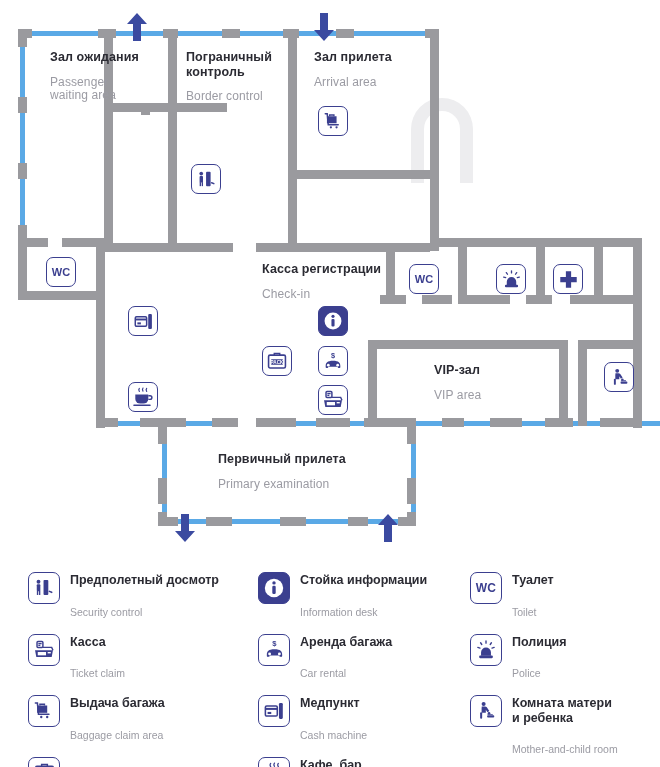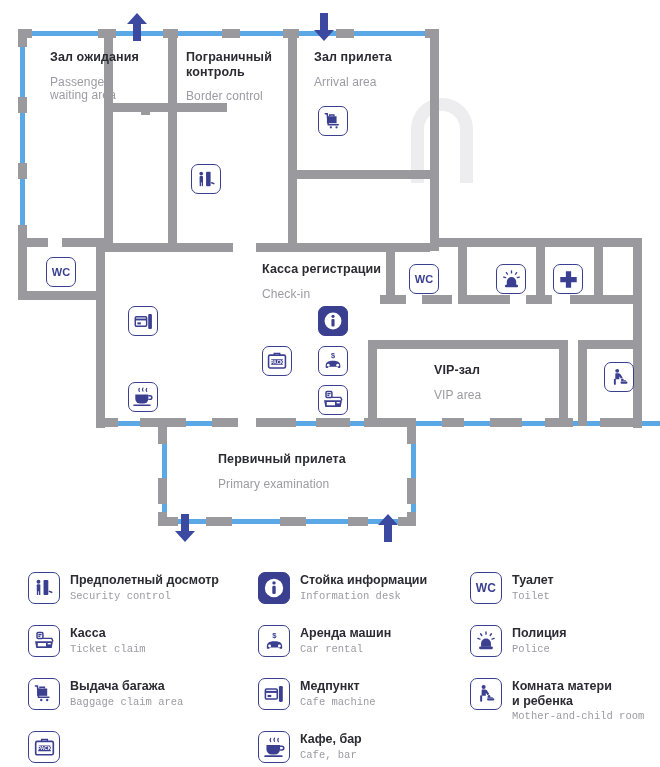--- a/index.html
+++ b/index.html
@@ -53,21 +53,21 @@
   .lg-item{display:flex;align-items:flex-start;margin-bottom:15px;min-height:38px;}
   .lg-ico{
     flex:0 0 auto;width:32px;height:32px;border-radius:7px;
     border:1.7px solid #3b3f8f;background:#fff;box-sizing:border-box;
     display:flex;align-items:center;justify-content:center;margin-right:10px;
   }
   .lg-ico.filled{background:#3b3f8f;border-color:#3b3f8f;}
   .lg-ico .wc-txt{font-size:12px;}
   .lg-txt{padding-top:1px;}
   .lg-ru{font-size:12.5px;font-weight:700;color:#2b2b33;line-height:14.5px;white-space:pre-line;}
-  .lg-en{font-size:10.5px;color:#9b9ba3;line-height:13px;margin-top:2px;font-family:Liberation Mono, monospace;}
+  .lg-en{font-size:10.5px;color:#9b9ba3;line-height:13px;margin-top:18px;}
 </style>
 </head>
 <body>
 
 <div class="plan">
 
   <div class="carousel" style="left:411px;top:98px;width:36px;height:72px;"></div>
 
   <div class="bline h" style="left:18px;top:31px;width:419px;"></div>
 
@@ -404,37 +404,37 @@
     <div class="lg-item">
       <div class="lg-ico">
         <svg width="23" height="23" viewBox="0 0 24 24" fill="#3b3f8f">
           <text x="12" y="8.6" font-size="8" font-family="Liberation Sans, sans-serif" font-weight="bold" text-anchor="middle">$</text>
           <path d="M4 17.4c0-3.3 1.6-5.6 8-5.6s8 2.3 8 5.6v1.3a.9.9 0 0 1-.9.9h-1a.9.9 0 0 1-.9-.9v-.5H6.8v.5a.9.9 0 0 1-.9.9h-1a.9.9 0 0 1-.9-.9z"></path>
           <circle cx="6.9" cy="16.6" r="1.5" fill="#fff"></circle>
           <circle cx="17.1" cy="16.6" r="1.5" fill="#fff"></circle>
         </svg>
       </div>
       <div class="lg-txt">
-        <div class="lg-ru">Аренда машин</div>
+        <div class="lg-ru">Аренда багажа</div>
         <div class="lg-en">Car rental</div>
       </div>
     </div>
 
     <div class="lg-item">
       <div class="lg-ico">
         <svg width="22" height="22" viewBox="0 0 24 24" fill="none" stroke="#3b3f8f" stroke-width="1.7">
           <rect x="2.6" y="6.5" width="13" height="11" rx="1.4"></rect>
           <rect x="2.6" y="8.6" width="13" height="2.2" fill="#3b3f8f" stroke="none"></rect>
           <rect x="5" y="13" width="4" height="2.3" fill="#3b3f8f" stroke="none"></rect>
           <rect x="17.4" y="3.4" width="4.2" height="17.2" rx="1.2" fill="#3b3f8f" stroke="none"></rect>
         </svg>
       </div>
       <div class="lg-txt">
         <div class="lg-ru">Медпункт</div>
-        <div class="lg-en">Cafe machine</div>
+        <div class="lg-en">Cash machine</div>
       </div>
     </div>
 
     <div class="lg-item">
       <div class="lg-ico">
         <svg width="23" height="23" viewBox="0 0 24 24" fill="none" stroke="#3b3f8f" stroke-width="1.6">
           <path d="M8 2.6c-.9 1.2-.9 2.1 0 3.3M12 2.2c-.9 1.2-.9 2.1 0 3.3M16 2.6c-.9 1.2-.9 2.1 0 3.3" stroke-width="1.3" stroke-linecap="round"></path>
           <path d="M3.6 9.4h14.2v4.4a5.4 5.4 0 0 1-5.4 5.4H9a5.4 5.4 0 0 1-5.4-5.4z" fill="#3b3f8f" stroke="none"></path>
           <path d="M17.8 10.6h1.9a2 2 0 0 1 0 4h-1.9"></path>
           <path d="M2.2 21h17.4" stroke-width="1.8" stroke-linecap="round"></path>

